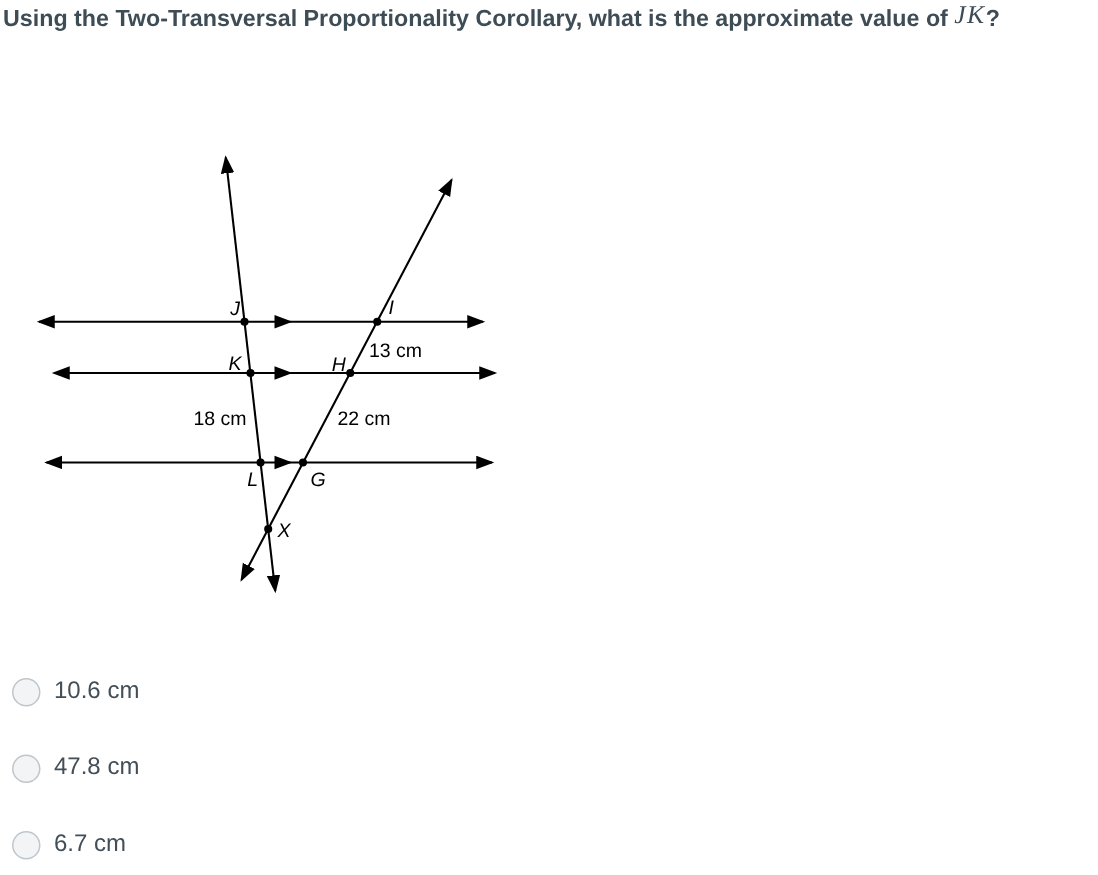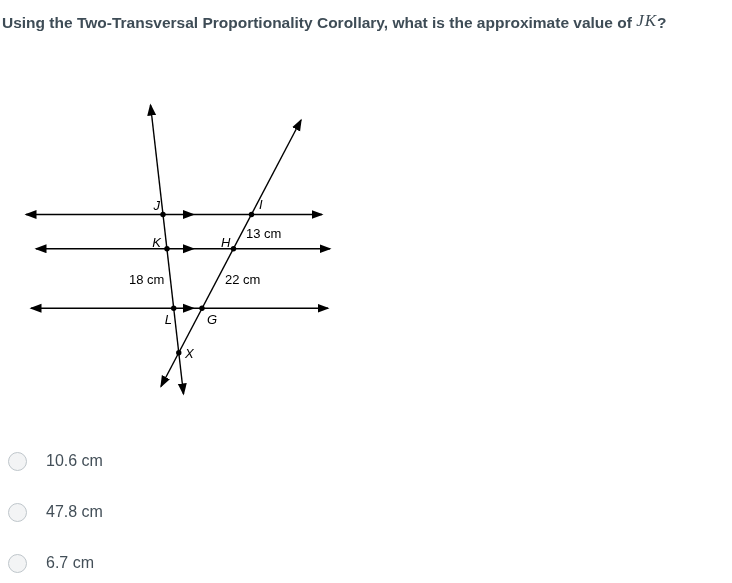--- a/index.html
+++ b/index.html
@@ -4,42 +4,42 @@
 <style>
   * { margin:0; padding:0; box-sizing:border-box; }
   html, body {
     width:732px; height:583px;
     background:#ffffff;
     font-family:"Liberation Sans", sans-serif;
     position:relative;
     overflow:hidden;
   }
   .question-title {
-    position:absolute; left:2px; top:13px;
+    position:absolute; left:2px; top:2px;
     font-size:15.5px; font-weight:600;
     color:#3e4c56;
     white-space:nowrap;
   }
   .math-var {
     font-family:"Liberation Serif", serif;
     font-style:italic;
     font-weight:500;
     font-size:17px;
     letter-spacing:1px;
     position:relative; top:-2px;
   }
   .diagram-svg { position:absolute; left:0; top:0; }
   .diagram-svg text {
     font-family:"Liberation Sans", sans-serif;
     font-size:13px; fill:#000;
   }
   .diagram-svg text.pt { font-style:italic; }
   .answer-option {
     position:absolute; left:8px;
-    display:flex; align-items:center; gap:19px;
+    display:flex; align-items:center; gap:9px;
     height:20px; cursor:pointer;
   }
   .radio {
     width:19px; height:19px;
     border-radius:50%;
     background:#f3f4f5;
     border:1px solid #bfc6cb;
     flex:0 0 auto;
   }
   .option-label { font-size:16px; color:#434f58; line-height:20px; }

